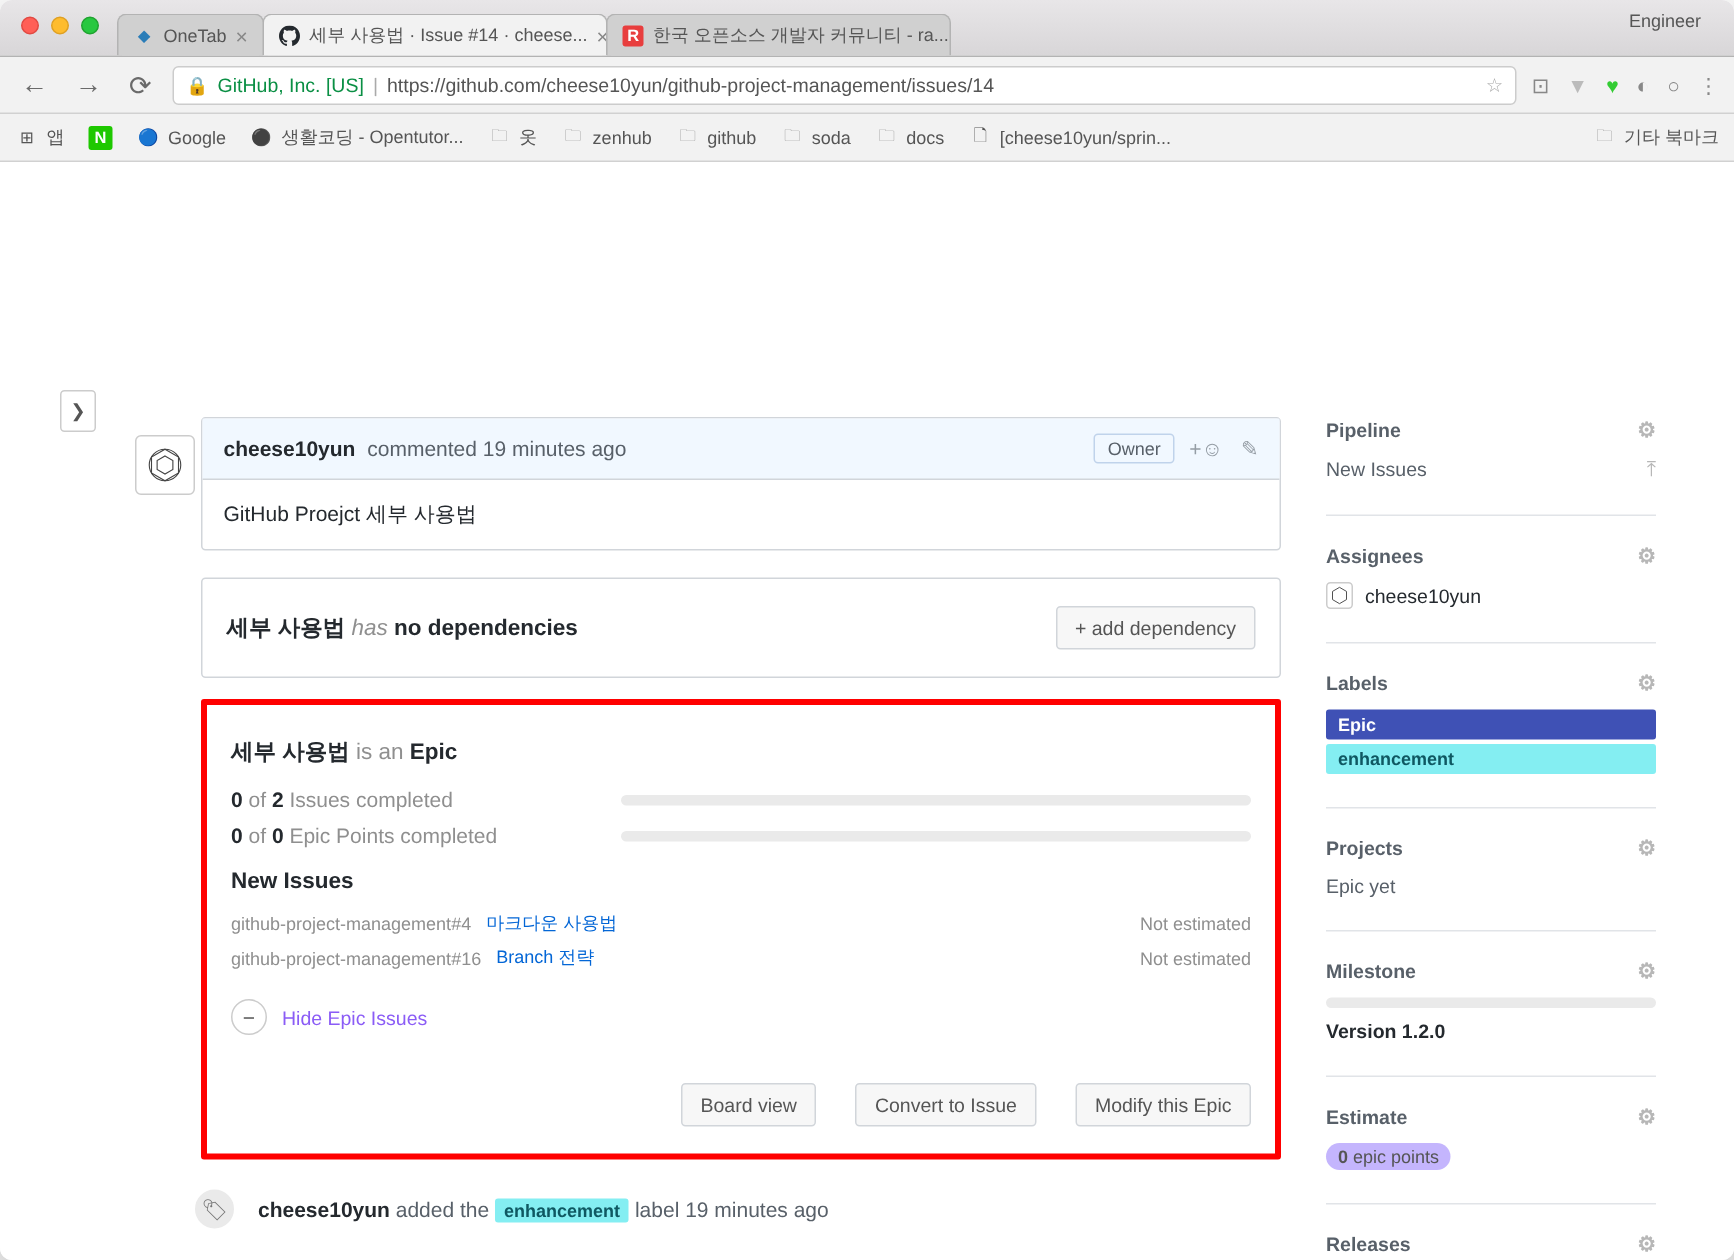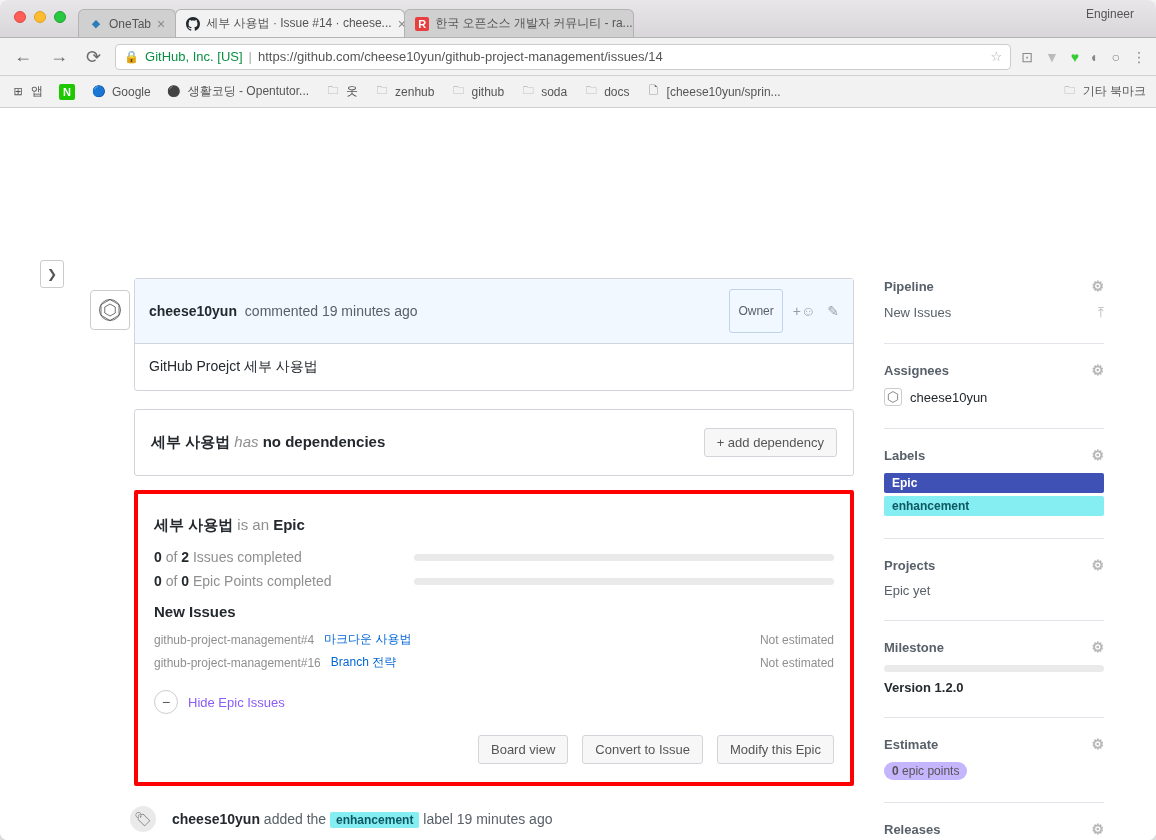--- a/index.html
+++ b/index.html
@@ -35,21 +35,21 @@
 .side-col { width: 260px; padding: 40px 30px 20px 10px; }
 .avatar-wrap { position: absolute; left: 90px; top: 182px; }
 .avatar { width: 40px; height: 40px; border: 1px solid #ccc; border-radius: 4px; display: flex; align-items: center; justify-content: center; background: #fff; }
 .avatar svg { width: 30px; height: 30px; }
 .hidden-top { height: 130px; }
 .comment-box { border: 1px solid #d1d5da; border-radius: 3px; margin-bottom: 18px; }
 .comment-head { background: #f1f8ff; border-bottom: 1px solid #d1d5da; padding: 10px 14px; display: flex; align-items: center; }
 .comment-head .user { font-weight: 600; }
 .comment-head .meta { color: #586069; margin-left: 4px; }
 .comment-head .spacer { flex: 1; }
-.owner-badge { border: 1px solid #c0d3eb; border-radius: 3px; padding: 14px 8px; font-size: 12px; color: #586069; margin-right: 10px; }
+.owner-badge { border: 1px solid #c0d3eb; border-radius: 3px; padding: 2px 8px; font-size: 12px; color: #586069; margin-right: 10px; }
 .comment-actions { color: #959da5; display: flex; gap: 12px; font-size: 14px; }
 .comment-body { padding: 14px; color: #24292e; }
 .deps-box { border: 1px solid #d1d5da; border-radius: 3px; padding: 18px 16px; margin-bottom: 14px; display: flex; align-items: center; }
 .deps-box .title { font-weight: 600; font-size: 15px; }
 .deps-box .muted { color: #8f8f8f; font-weight: 400; font-style: italic; }
 .deps-box .spacer { flex: 1; }
 .btn { border: 1px solid #d1d5da; background: #f7f7f7; padding: 6px 12px; border-radius: 3px; font-size: 13px; color: #555; cursor: pointer; }
 .epic-box { border: 4px solid #ff0000; border-radius: 2px; padding: 22px 16px 18px 16px; margin-bottom: 18px; }
 .epic-title { font-size: 15px; margin-bottom: 14px; }
 .epic-title .name { font-weight: 600; }
@@ -62,21 +62,21 @@
 .section-h { font-weight: 600; font-size: 15px; margin: 14px 0 8px 0; }
 .issue-row { display: flex; align-items: center; padding: 3px 0; font-size: 12px; }
 .issue-row .repo { color: #8f8f8f; }
 .issue-row .num { color: #8f8f8f; margin-right: 10px; }
 .issue-row .link { color: #0366d6; }
 .issue-row .spacer { flex: 1; }
 .issue-row .est { color: #8f8f8f; }
 .hide-row { display: flex; align-items: center; gap: 10px; margin-top: 16px; }
 .circle-btn { width: 24px; height: 24px; border: 1px solid #ccc; border-radius: 50%; display: flex; align-items: center; justify-content: center; font-size: 14px; color: #555; }
 .hide-link { color: #8b5cf6; font-size: 13px; }
-.epic-actions { display: flex; gap: 14px; justify-content: flex-end; margin-top: 21px; }
+.epic-actions { display: flex; gap: 26px; justify-content: flex-end; margin-top: 32px; }
 .timeline { display: flex; flex-direction: column; gap: 22px; margin-top: 10px; }
 .tl-row { display: flex; align-items: center; gap: 14px; }
 .tl-badge { width: 30px; height: 30px; background: #eaeaea; border: 2px solid #fff; border-radius: 50%; display: flex; align-items: center; justify-content: center; color: #777; font-size: 14px; margin-left: -6px; }
 .tl-text { color: #586069; font-size: 14px; }
 .tl-text .user { color: #24292e; font-weight: 600; }
 .tl-text .strong { color: #24292e; font-weight: 600; }
 .lbl-chip { background: #84eef2; color: #0f5862; padding: 1px 6px; border-radius: 2px; font-size: 12px; font-weight: 600; }
 .side-section { margin-bottom: 22px; }
 .side-head { display: flex; align-items: center; font-weight: 600; font-size: 13px; color: #586069; margin-bottom: 10px; }
 .side-head .spacer { flex: 1; }

